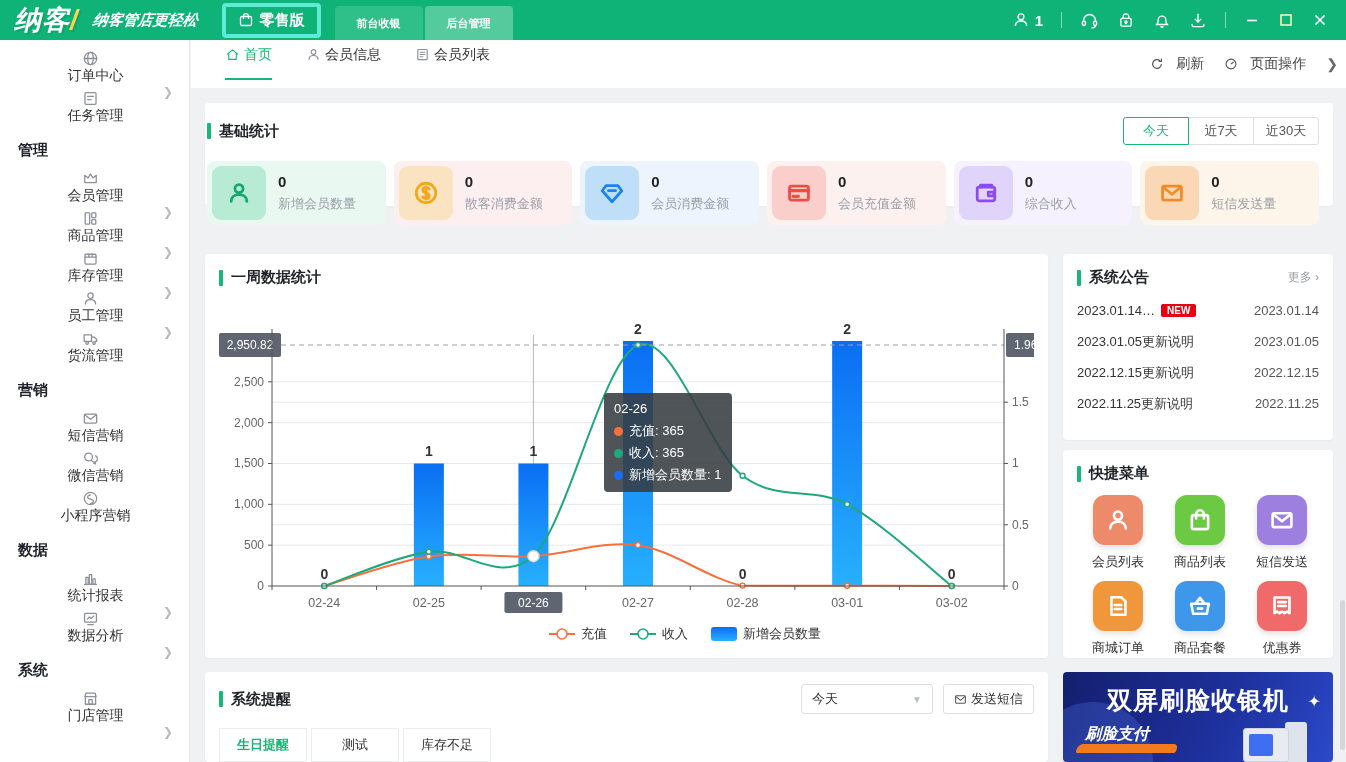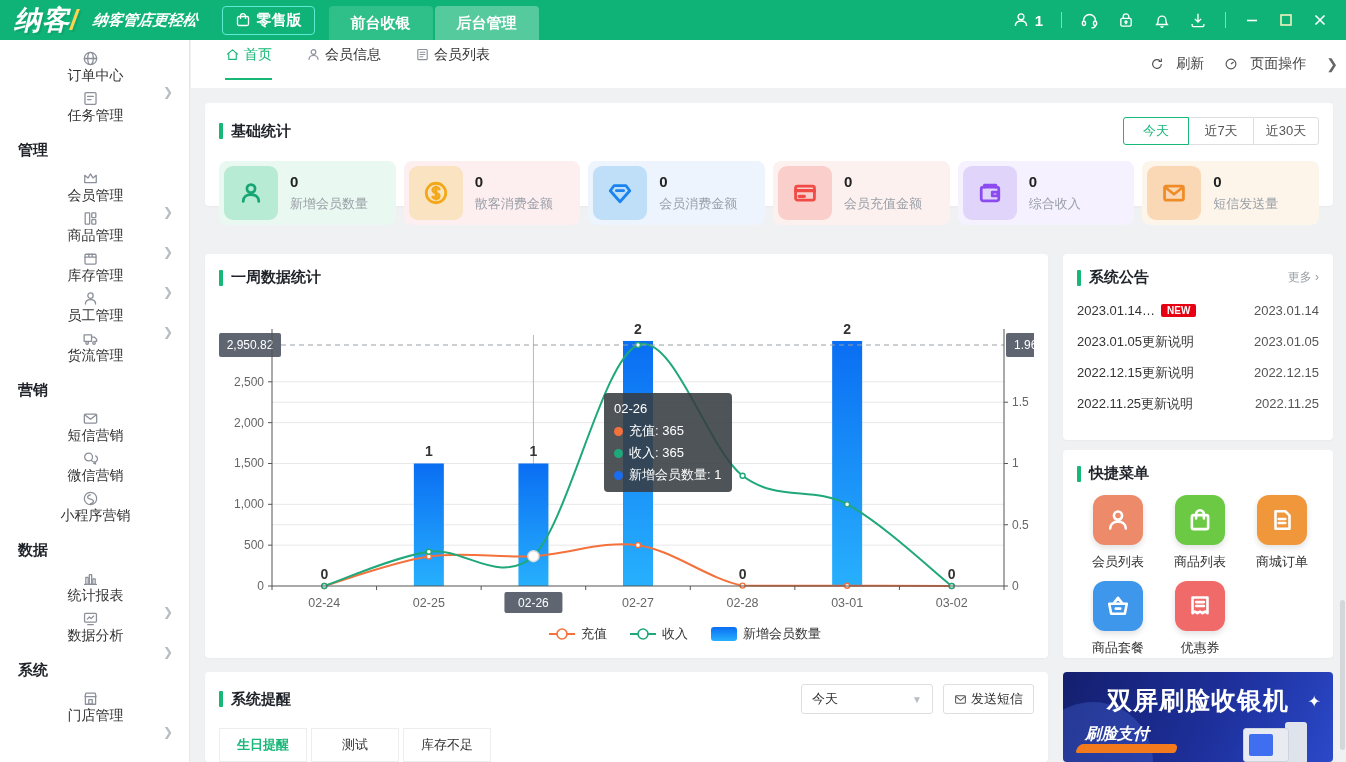--- a/index.html
+++ b/index.html
@@ -7,24 +7,24 @@
     font-family:"Liberation Sans","DejaVu Sans",sans-serif; background:#f0f1f2; }
   .abs { position:absolute; }
   #stage { position:relative; width:1346px; height:762px; }
 
   
   #header { left:0; top:0; width:1346px; height:40px; background:#10b377; display:flex; align-items:center; color:#fff; }
   .logo { font-size:27px; font-weight:bold; font-style:italic; letter-spacing:1px; margin-left:14px;
           text-shadow:2px 2px 0 rgba(0,0,0,.08); position:relative; }
   .logo b { color:#ffd34d; }
   .slogan { font-size:15px; font-style:italic; font-weight:bold; margin-left:14px; white-space:nowrap; transform:skewX(-8deg); }
-  .edition { display:flex; align-items:center; gap:6px; border:1px solid #5eead4; border-radius:4px;
+  .edition { display:flex; align-items:center; gap:6px; border:4px solid #5eead4; border-radius:4px;
              padding:4px 12px; margin-left:24px; font-size:15px; font-weight:bold; cursor:pointer; }
   .hnav { display:flex; align-items:flex-end; height:40px; margin-left:14px; }
-  .hnav .htab { height:34px; margin-top:6px; padding:0 22px; display:flex; align-items:center; font-size:15px; font-weight:bold;
+  .hnav .htab { height:34px; margin-top:6px; padding:0 22px; display:flex; align-items:center; font-size:11px; font-weight:bold;
                 background:#2fbf88; border-radius:4px 4px 0 0; margin-right:2px; cursor:pointer; }
   .hnav .htab.active { background:#55cb9d; }
   .hright { margin-left:auto; display:flex; align-items:center; gap:18px; padding-right:18px; }
   .hicon { display:flex; align-items:center; gap:5px; cursor:pointer; }
   .hdivider { width:1px; height:16px; background:rgba(255,255,255,.5); }
   .ucount { font-size:15px; font-weight:bold; }
 
   
   #sidebar { left:0; top:40px; width:190px; height:722px; background:#fff; border-right:1px solid #e4e6e8; overflow:hidden; }
   .side-item { height:40px; display:flex; align-items:center; padding:0 16px 0 18px; font-size:14px; color:#333; cursor:pointer;flex-direction:column; }
@@ -43,21 +43,21 @@
   .tab-actions { margin-left:auto; display:flex; align-items:center; gap:20px; padding-right:8px; font-size:14px; color:#444; }
   .tab-act { display:flex; align-items:center; gap:12px; cursor:pointer; }
   .tab-act .ticon { width:14px; height:14px; display:flex; color:#666; }
   .tab-chev { color:#666; font-weight:bold; cursor:pointer; }
 
   
   .panel { position:absolute; background:#fff; border-radius:4px; box-shadow:0 1px 2px rgba(0,0,0,.03); }
   .ptitle { display:flex; align-items:center; font-size:15px; font-weight:bold; color:#1f2329; }
   .pbar { width:4px; height:16px; background:#16b777; border-radius:1px; margin-right:8px; }
 
-  #stats-panel { left:205px; top:103px; width:1128px; height:103px; padding:14px 14px 0 14px; }
+  #stats-panel { left:205px; top:103px; width:1128px; height:103px; padding:14px 14px 0 2px; }
   .stats-head { display:flex; align-items:center; }
   .range-group { margin-left:auto; display:flex; }
   .range-btn { min-width:66px; height:28px; display:flex; align-items:center; justify-content:center; font-size:13px;
                color:#555; background:#fff; border:1px solid #dcdfe2; margin-left:-1px; cursor:pointer; }
   .range-btn:first-child { border-radius:3px 0 0 3px; }
   .range-btn:last-child { border-radius:0 3px 3px 0;text-align:right; }
   .range-btn.active { color:#16b777; border-color:#16b777; z-index:1; }
   #stat-cards { display:flex; gap:8px; margin-top:16px; }
   .stat-card { flex:1; height:64px; border-radius:8px; display:flex; align-items:center; padding:5px; }
   .stat-ic { width:54px; height:54px; border-radius:9px; display:flex; align-items:center; justify-content:center; flex:0 0 auto; }
@@ -656,20 +656,29 @@
         <div class="quick-item">
           <div class="quick-ic" style="background:#6cc943">
             <svg class="ic" width="26" height="26" viewBox="0 0 16 16" fill="none" stroke="#ffffff" stroke-width="1.6" stroke-linecap="round" stroke-linejoin="round">
               <rect x="3" y="5" width="10" height="8.6" rx="1.2"></rect>
               <path d="M5.6 7V4.4a2.4 2.4 0 0 1 4.8 0V7"></path>
             </svg>
           </div>
           <div class="quick-lab">商品列表</div>
         </div>
         <div class="quick-item">
+          <div class="quick-ic" style="background:#9d7fe0">
+            <svg class="ic" width="26" height="26" viewBox="0 0 16 16" fill="none" stroke="#ffffff" stroke-width="1.6" stroke-linecap="round" stroke-linejoin="round">
+              <rect x="2.2" y="3.8" width="11.6" height="8.6" rx="1"></rect>
+              <path d="M2.8 4.6L8 8.8l5.2-4.2"></path>
+            </svg>
+          </div>
+          <div class="quick-lab">短信发送</div>
+        </div>
+        <div class="quick-item">
           <div class="quick-ic" style="background:#f0973c">
             <svg class="ic" width="26" height="26" viewBox="0 0 16 16" fill="none" stroke="#ffffff" stroke-width="1.6" stroke-linecap="round" stroke-linejoin="round">
               <path d="M4 2.6h6l2.6 2.6v8.2H4Z"></path>
               <path d="M6 7.4h4M6 9.8h4"></path>
             </svg>
           </div>
           <div class="quick-lab">商城订单</div>
         </div>
         <div class="quick-item">
           <div class="quick-ic" style="background:#3e97ea">

